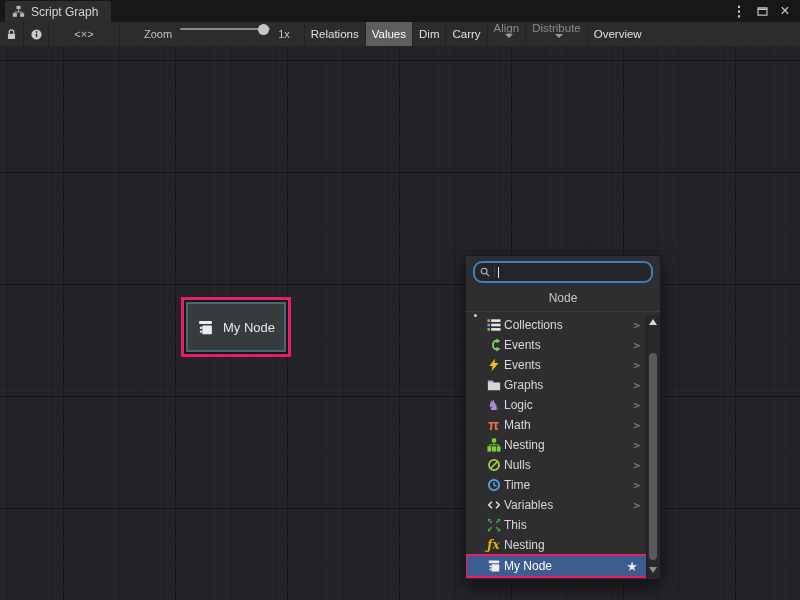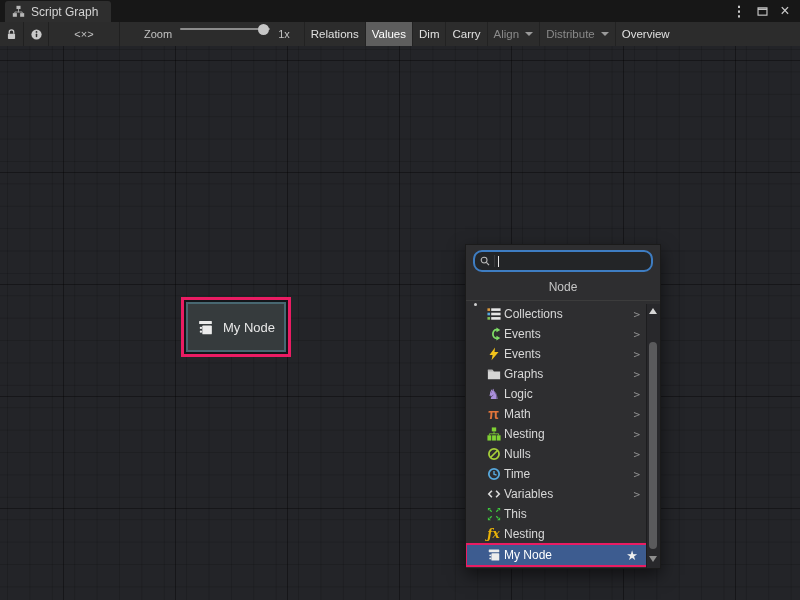--- a/index.html
+++ b/index.html
@@ -29,21 +29,21 @@
   .tb-name .name-ic svg{width:100%;height:100%;}
   .graph-name{font-size:11px;color:#cfcfcf;white-space:nowrap;}
   .tb-zoom{margin-left:24px;display:flex;align-items:flex-start;gap:8px;flex:0 0 auto;}
   .zoom-label,.zoom-val{font-size:11px;color:#c2c2c2;}
   .zoom-track{width:90px;height:2px;background:#8c8c8c;border-radius:1px;position:relative;}
   .zoom-handle{position:absolute;top:-4.5px;left:calc(92% - 5px);width:11px;height:11px;border-radius:50%;background:#c6c6c6;}
   #tb-buttons{display:flex;height:24px;margin-left:14px;align-items:stretch;}
   .tb-btn{display:flex;align-items:center;padding:0 6px;font-size:11.5px;color:#e0e0e0;
           border-left:1px solid #222;white-space:nowrap;flex:0 0 auto;}
   .tb-btn.active{background:#5e5e5e;color:#fff;}
-  .tb-btn.disabled{color:#8a8a8a;}
+  .tb-btn.disabled{color:#8a8a8a;flex-direction:column;}
   .tb-caret{width:0;height:0;border-left:4px solid transparent;border-right:4px solid transparent;
             border-top:4px solid #9a9a9a;margin-left:6px;}
 
   
   .canvas{position:absolute;top:46px;left:0;right:0;bottom:0;background-color:#232428;
     background-image:
       linear-gradient(to right, rgba(0,0,0,.38) 1px, transparent 1px),
       linear-gradient(to bottom, rgba(0,0,0,.38) 1px, transparent 1px),
       linear-gradient(to right, rgba(0,0,0,.15) 1px, transparent 1px),
       linear-gradient(to bottom, rgba(0,0,0,.15) 1px, transparent 1px);
@@ -194,21 +194,21 @@
                 <rect x="5" y="6" width="9" height="8.4" rx="0.8"></rect>
                 <rect x="2.6" y="7.4" width="2.2" height="2" rx="1"></rect>
                 <rect x="2.6" y="10.9" width="2.2" height="2" rx="1"></rect>
               </g>
             </svg>
           </span>
         <span class="node-label">My Node</span>
       </div>
     </div>
 
-    <div class="finder" style="left:465px;top:198px;">
+    <div class="finder" style="left:465px;top:209px;">
       <div class="f-search-wrap">
         <div class="f-search">
           <span class="f-mag">
               <svg viewBox="0 0 16 16">
                 <circle cx="6.8" cy="6.8" r="3.9" fill="none" stroke="#b9b9b9" stroke-width="1.4"></circle>
                 <path d="M9.8 9.8L13.4 13.4" stroke="#b9b9b9" stroke-width="1.6"></path>
               </svg>
             </span>
           <span class="f-caret"></span>
         </div>

